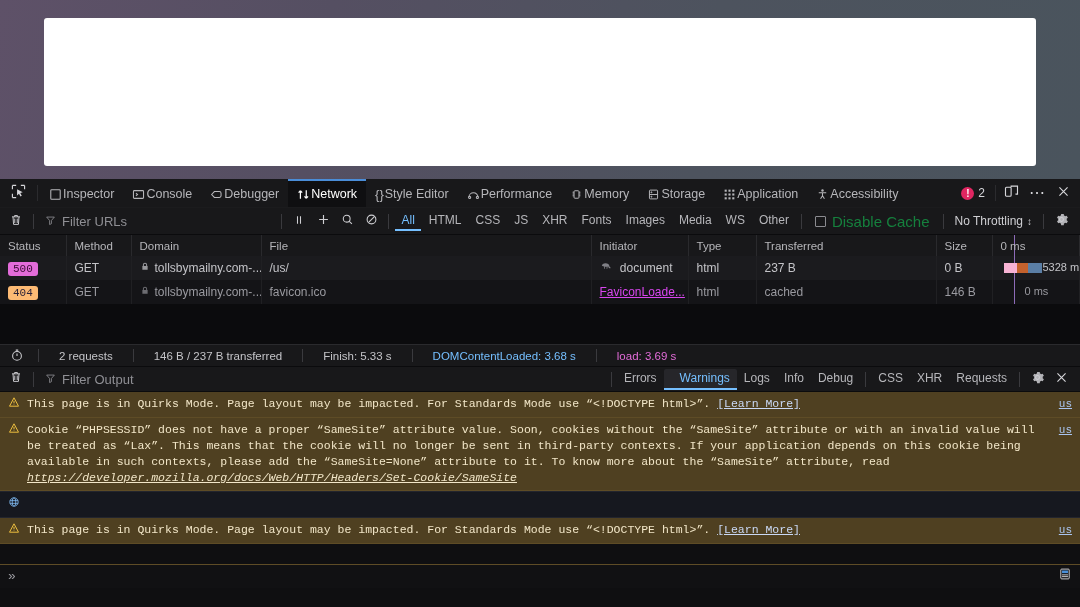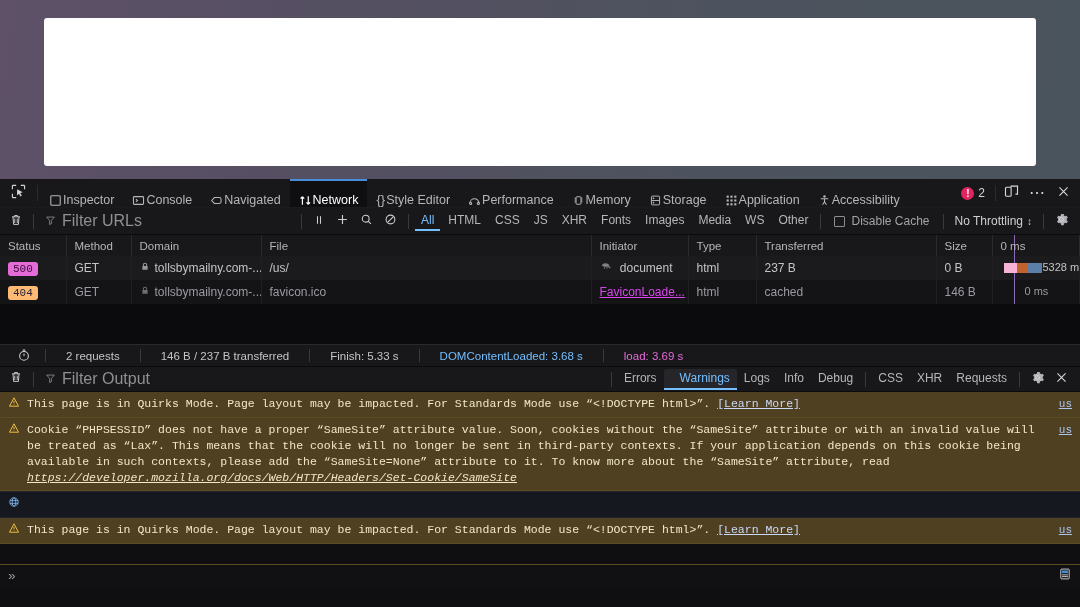--- a/index.html
+++ b/index.html
@@ -25,21 +25,21 @@
   
   .dt { background: #0b0b0d; color: #b8b8bc; font-size: 12px; }
 
   
   #toolbox-tabs {
     height: 29px; display: flex; align-items: stretch;
     background: #18181a; border-bottom: 1px solid #1b1b1d;
     flex: 0 0 29px;
   }
   .tbt {
-    display: flex; align-items: flex-end; gap: 1px;
+    display: flex; align-items: center; gap: 1px;
     padding: 0 9px; color: #b6b6ba; font-size: 12.5px;
     border-top: 2px solid transparent; cursor: default; white-space: nowrap;
   }
   .tbt.active { color: #ffffff; border-top-color: #4a8dd8; background: #0f0f11; }
   .tbt svg { display: block; }
   #picker-btn { display:flex; align-items:center; padding:0 9px 0 11px; }
   .tb-sep { width:1px; background:#2b2b2e; margin:6px 2px; }
   .tb-spacer { flex: 1 1 auto; }
   #err-badge {
     display:flex; align-items:center; gap:4px; padding:0 8px; color:#d7d7db; font-size:12px;
@@ -53,28 +53,28 @@
   
   #net-toolbar {
     height: 27px; display: flex; align-items: center; gap: 0;
     background: #18181a; border-bottom: 1px solid #0b0b0d;
     flex: 0 0 27px; padding: 0 4px;
   }
   .icon-btn { width:24px; height:21px; display:flex; align-items:center; justify-content:center; }
   .vsep { width:1px; height:15px; background:#3a3a3e; margin:0 5px; }
   #filter-urls, #filter-output {
     flex:1 1 auto; display:flex; align-items:center; gap:6px;
-    height:19px; padding:0 6px; color:#8f8f94; font-size:16px;
+    height:19px; padding:0 6px; color:#8f8f94; font-size:13px;
   }
   .ftype {
     padding:1px 6px 2px; font-size:12px; color:#b6b6ba; border-bottom:2px solid transparent;
     margin:0 1px; white-space:nowrap;
   }
   .ftype.active { color:#75bfff; border-bottom-color:#75bfff; }
-  #disable-cache { display:flex; align-items:center; gap:6px; padding:0 8px; font-size:12px; color:#a3a3a3;justify-content:flex-end; }
+  #disable-cache { display:flex; align-items:center; gap:6px; padding:0 8px; font-size:15px; color:#15803d;justify-content:flex-end; }
   .cb { width:11px; height:11px; border:1px solid #8b8b90; border-radius:1px; background:transparent; }
   #throttling { display:flex; align-items:center; gap:4px; padding:0 6px; font-size:12px; color:#cfcfd3; white-space:nowrap;}
 
   
   #net-area { flex: 0 0 109px; display:flex; flex-direction:column; background:#0b0b0d; overflow:hidden; }
   table.net { width:100%; border-collapse:collapse; table-layout:fixed; font-size:12px; }
   table.net th {
     text-align:left; font-weight:normal; color:#b6b6ba; background:#18181a;
     height:21px; padding:0 0 0 8px; border-right:1px solid #2a2a2d; font-size:11.5px;
   }
@@ -99,21 +99,21 @@
   .tl-line { position:absolute; left:21px; top:0; bottom:0; width:1px; background:#8d6bb8; }
   .wf { position:absolute; left:11px; top:7px; height:10px; display:flex; }
   .wf i { display:block; height:10px; }
   .wf-label { position:absolute; left:50px; top:5px; font-size:11px; color:#c4c4c8; }
   .wf-label0 { position:absolute; left:32px; top:5px; font-size:11px; color:#9a9aa0; }
 
   
   #net-status {
     flex: 0 0 22px; display:flex; align-items:center; gap:8px;
     background:#18181a; border-top:1px solid #2a2a2d; font-size:11.5px; color:#c4c4c8;
-    padding-left:15px;
+    padding-left:8px;
   }
   #net-status .seg { padding:0 12px; }
   .seg-sep { width:1px; height:13px; background:#3a3a3e; }
   .dcl { color:#75bfff; }
   .loadev { color:#e36cd9; }
 
   
   #con-toolbar {
     flex: 0 0 26px; display:flex; align-items:center;
     background:#18181a; border-top:1px solid #0b0b0d; border-bottom:1px solid #0b0b0d;
@@ -186,21 +186,21 @@
     </span>
     <span>Console</span>
   </div>
 
   <div class="tbt">
     <span>
       <svg width="13" height="13" viewBox="0 0 16 16" fill="none" stroke="#b6b6ba" stroke-width="1.3">
         <path d="M2 8l3.4-3.6h6.2a2 2 0 012 2v3.2a2 2 0 01-2 2H5.4z"></path>
       </svg>
     </span>
-    <span>Navigated</span>
+    <span>Debugger</span>
   </div>
 
   <div class="tbt active">
     <span>
       <svg width="13" height="13" viewBox="0 0 16 16" fill="none" stroke="#ffffff" stroke-width="1.5">
         <path d="M4.2 13.2V3.4M4.2 3.4L2 5.8M4.2 3.4l2.2 2.4"></path>
         <path d="M11.4 2.8v9.8M11.4 12.6l2.2-2.4M11.4 12.6L9.2 10.2"></path>
       </svg>
     </span>
     <span>Network</span>

